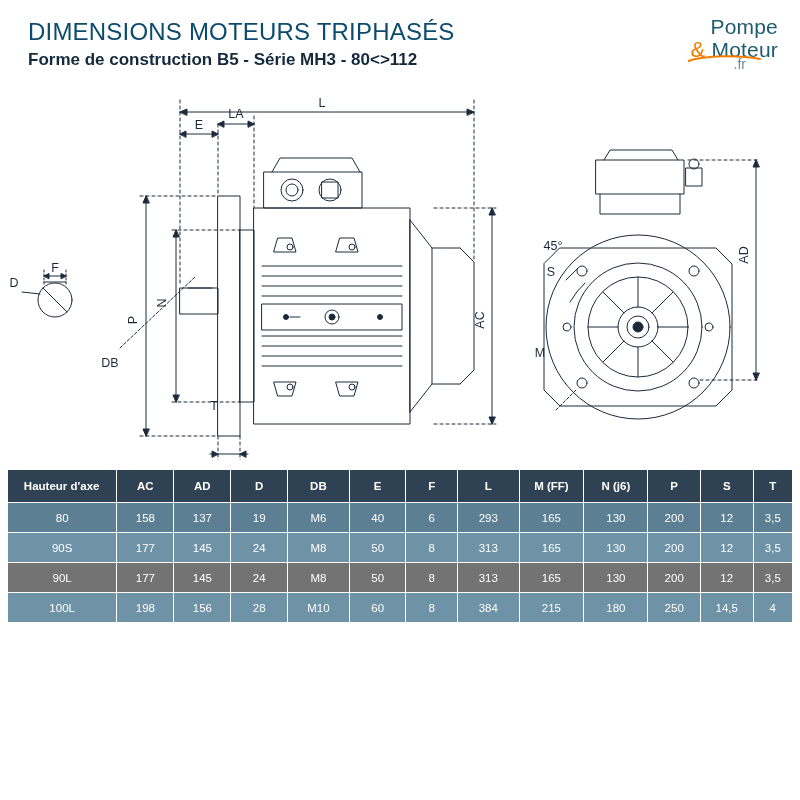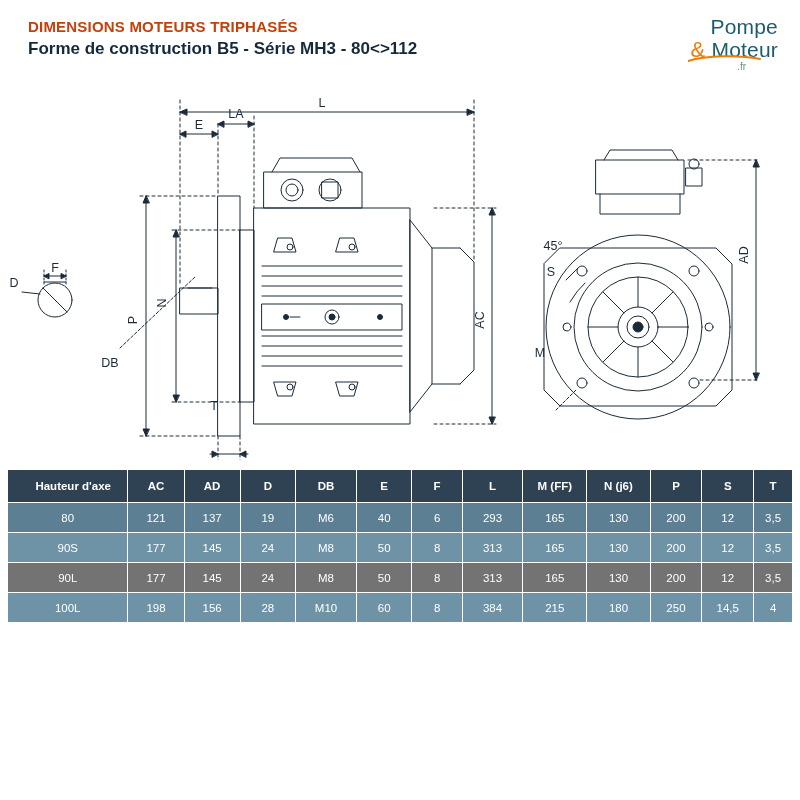--- a/index.html
+++ b/index.html
@@ -26,24 +26,24 @@
     position: absolute;
     left: 0; top: 0;
     width: 800px;
     height: 88px;
   }
   .title-block {
     position: absolute;
     left: 28px; top: 18px;
   }
   .title {
-    font-size: 15px;
-    font-weight: bold;
+    font-size: 24px;
+    font-weight: normal;
     letter-spacing: 0.2px;
-    color: #c2410c;
+    color: #0c4a6e;
     margin: 0;
     white-space: nowrap;
   }
   .subtitle {
     font-size: 17px;
     font-weight: bold;
     color: #15293c;
     margin: 4px 0 0 0;
     white-space: nowrap;
   }
@@ -66,21 +66,21 @@
     color: #1d5c6e;
     font-weight: normal;
     line-height: 23px;
     letter-spacing: .2px;
   }
   .logo-amp {
     color: #f07d00;
     font-size: 22px;
   }
   .logo-fr {
-    font-size: 10px;
+    font-size: 14px;
     color: #6f8b93;
     position: absolute;
     right: 32px;
     bottom: 2px;
   }
   .logo-swoosh {
     position: absolute;
     right: 16px;
     bottom: 10px;
     width: 74px;
@@ -113,21 +113,21 @@
     font-weight: bold;
     height: 30px;
     text-align: center;
     border-right: 1px solid #ffffff;
     border-bottom: 1px solid #ffffff;
     font-size: 11.5px;
     white-space: nowrap;
   }
   table.dims th.first {
     text-align: center;
-    padding-left: 12px;
+    padding-left: 0;
   }
   table.dims td {
     height: 27px;
     text-align: center;
     color: #ffffff;
     border-right: 1px solid #ffffff;
     border-bottom: 1px solid #ffffff;
     font-size: 11.5px;
     white-space: nowrap;
   }
@@ -357,21 +357,21 @@
           <th style="width:64px">M (FF)</th>
           <th style="width:64px">N (j6)</th>
           <th style="width:52px">P</th>
           <th style="width:52px">S</th>
           <th style="width:38px">T</th>
         </tr>
       </thead>
       <tbody>
           <tr class="row-a">
             <td>80</td>
-            <td>121</td>
+            <td>158</td>
             <td>137</td>
             <td>19</td>
             <td>M6</td>
             <td>40</td>
             <td>6</td>
             <td>293</td>
             <td>165</td>
             <td>130</td>
             <td>200</td>
             <td>12</td>

